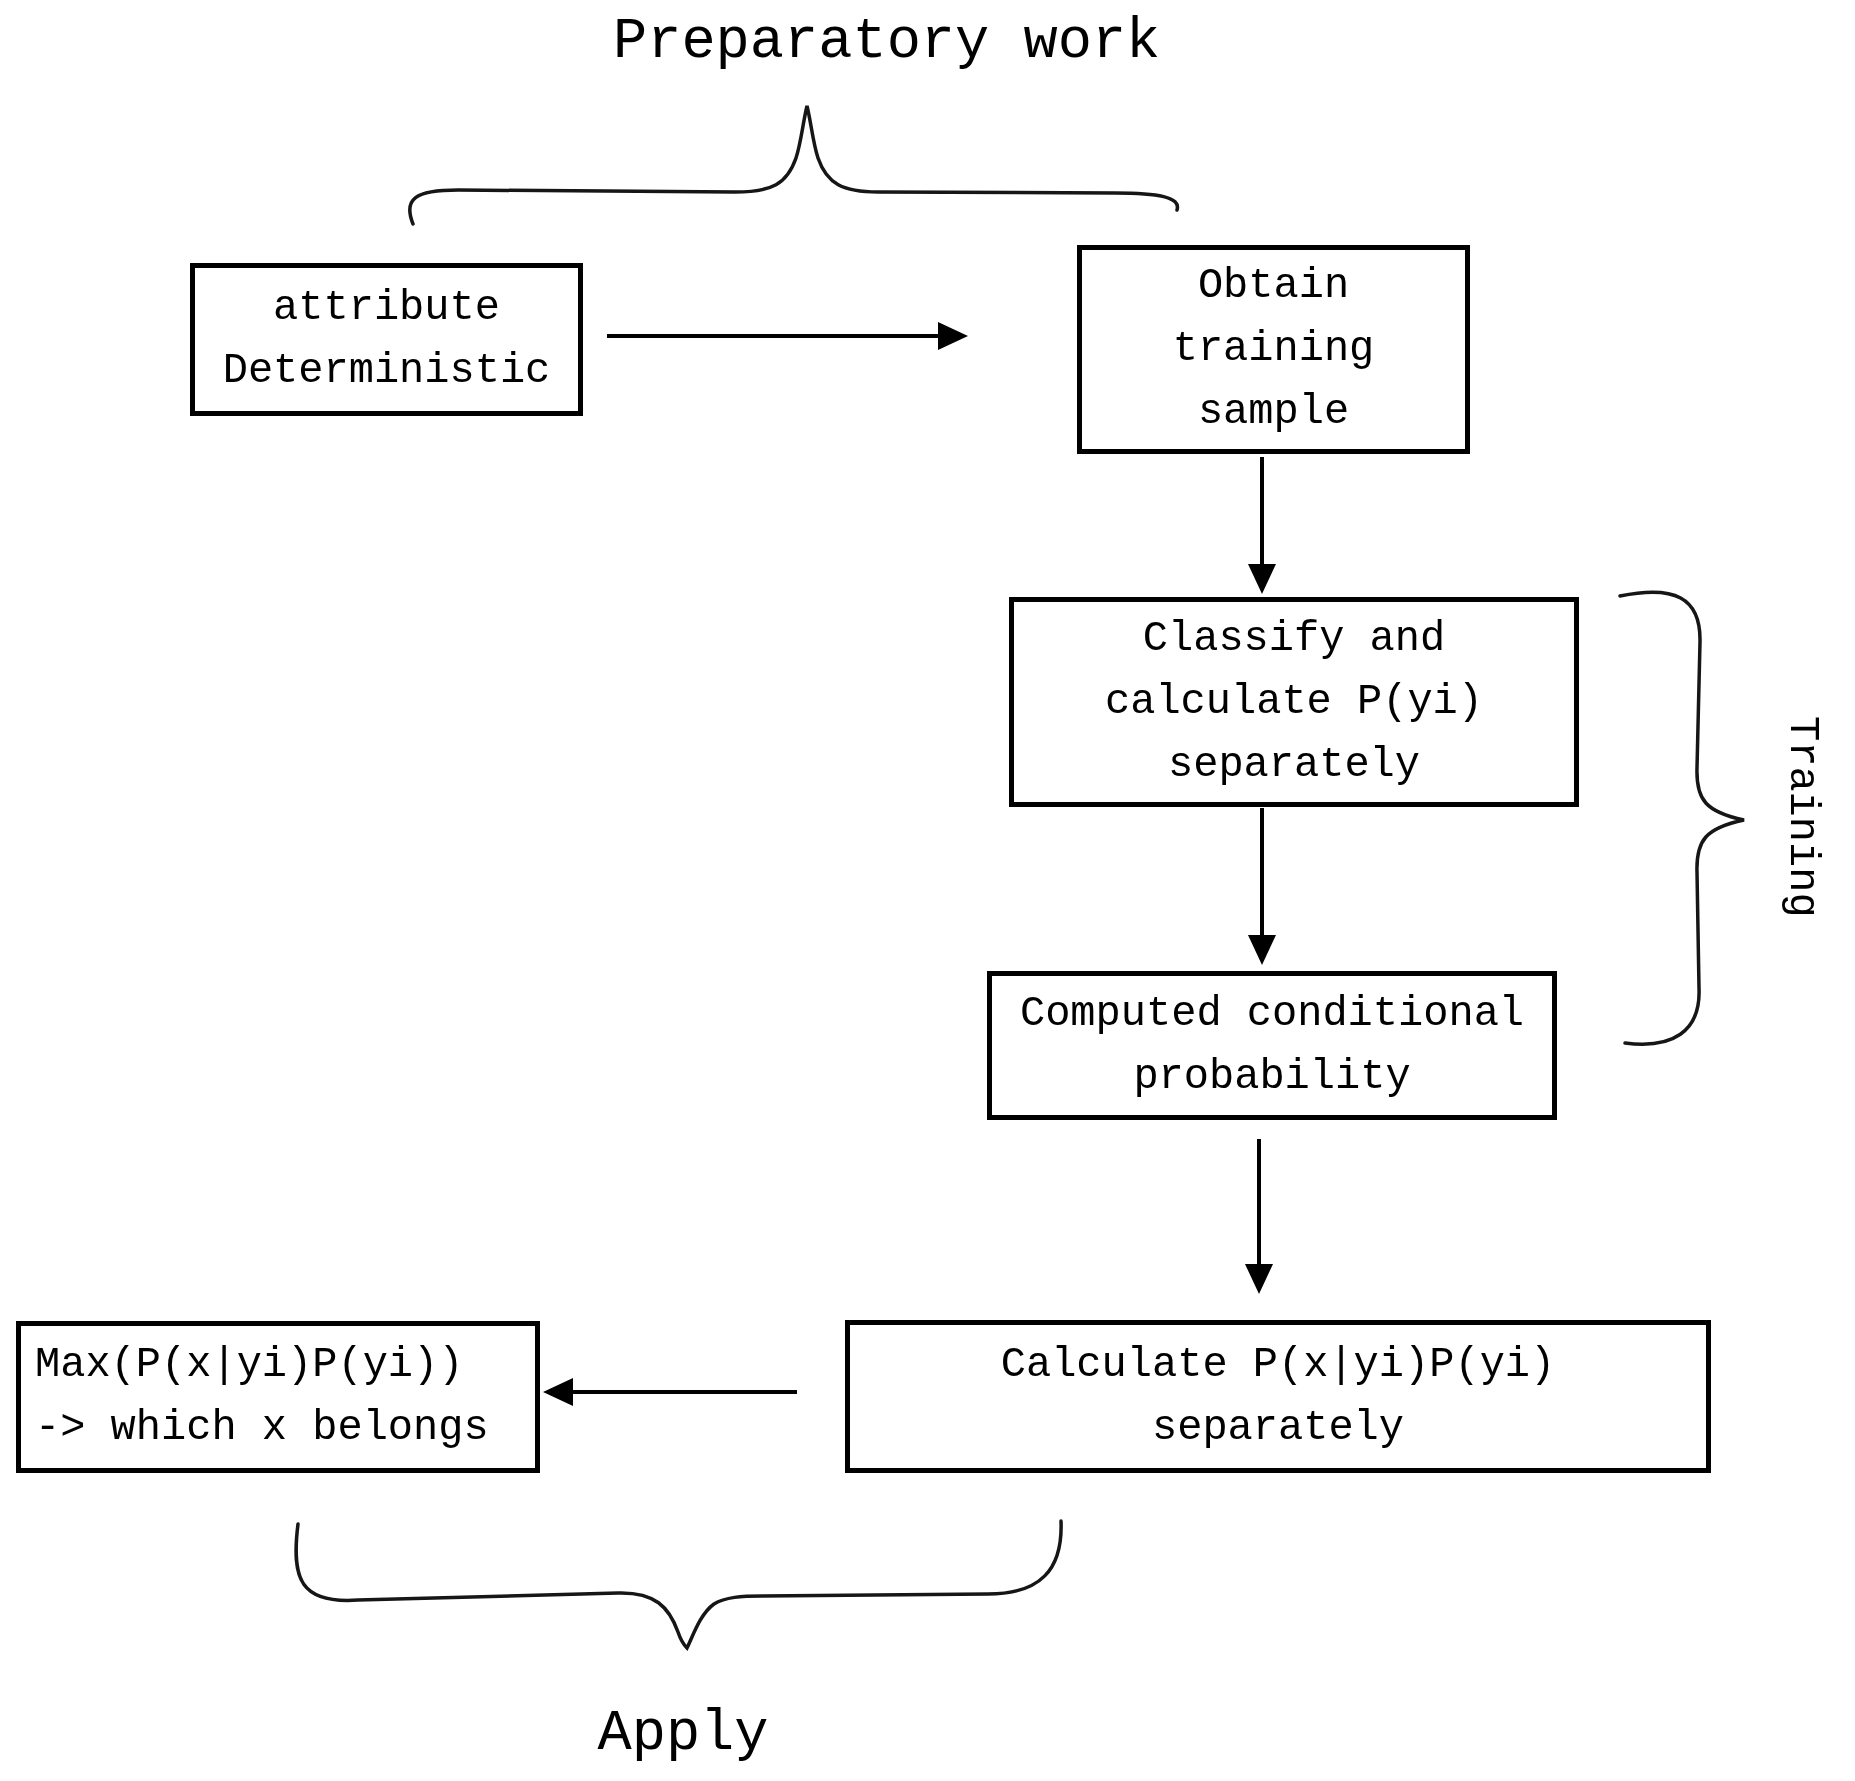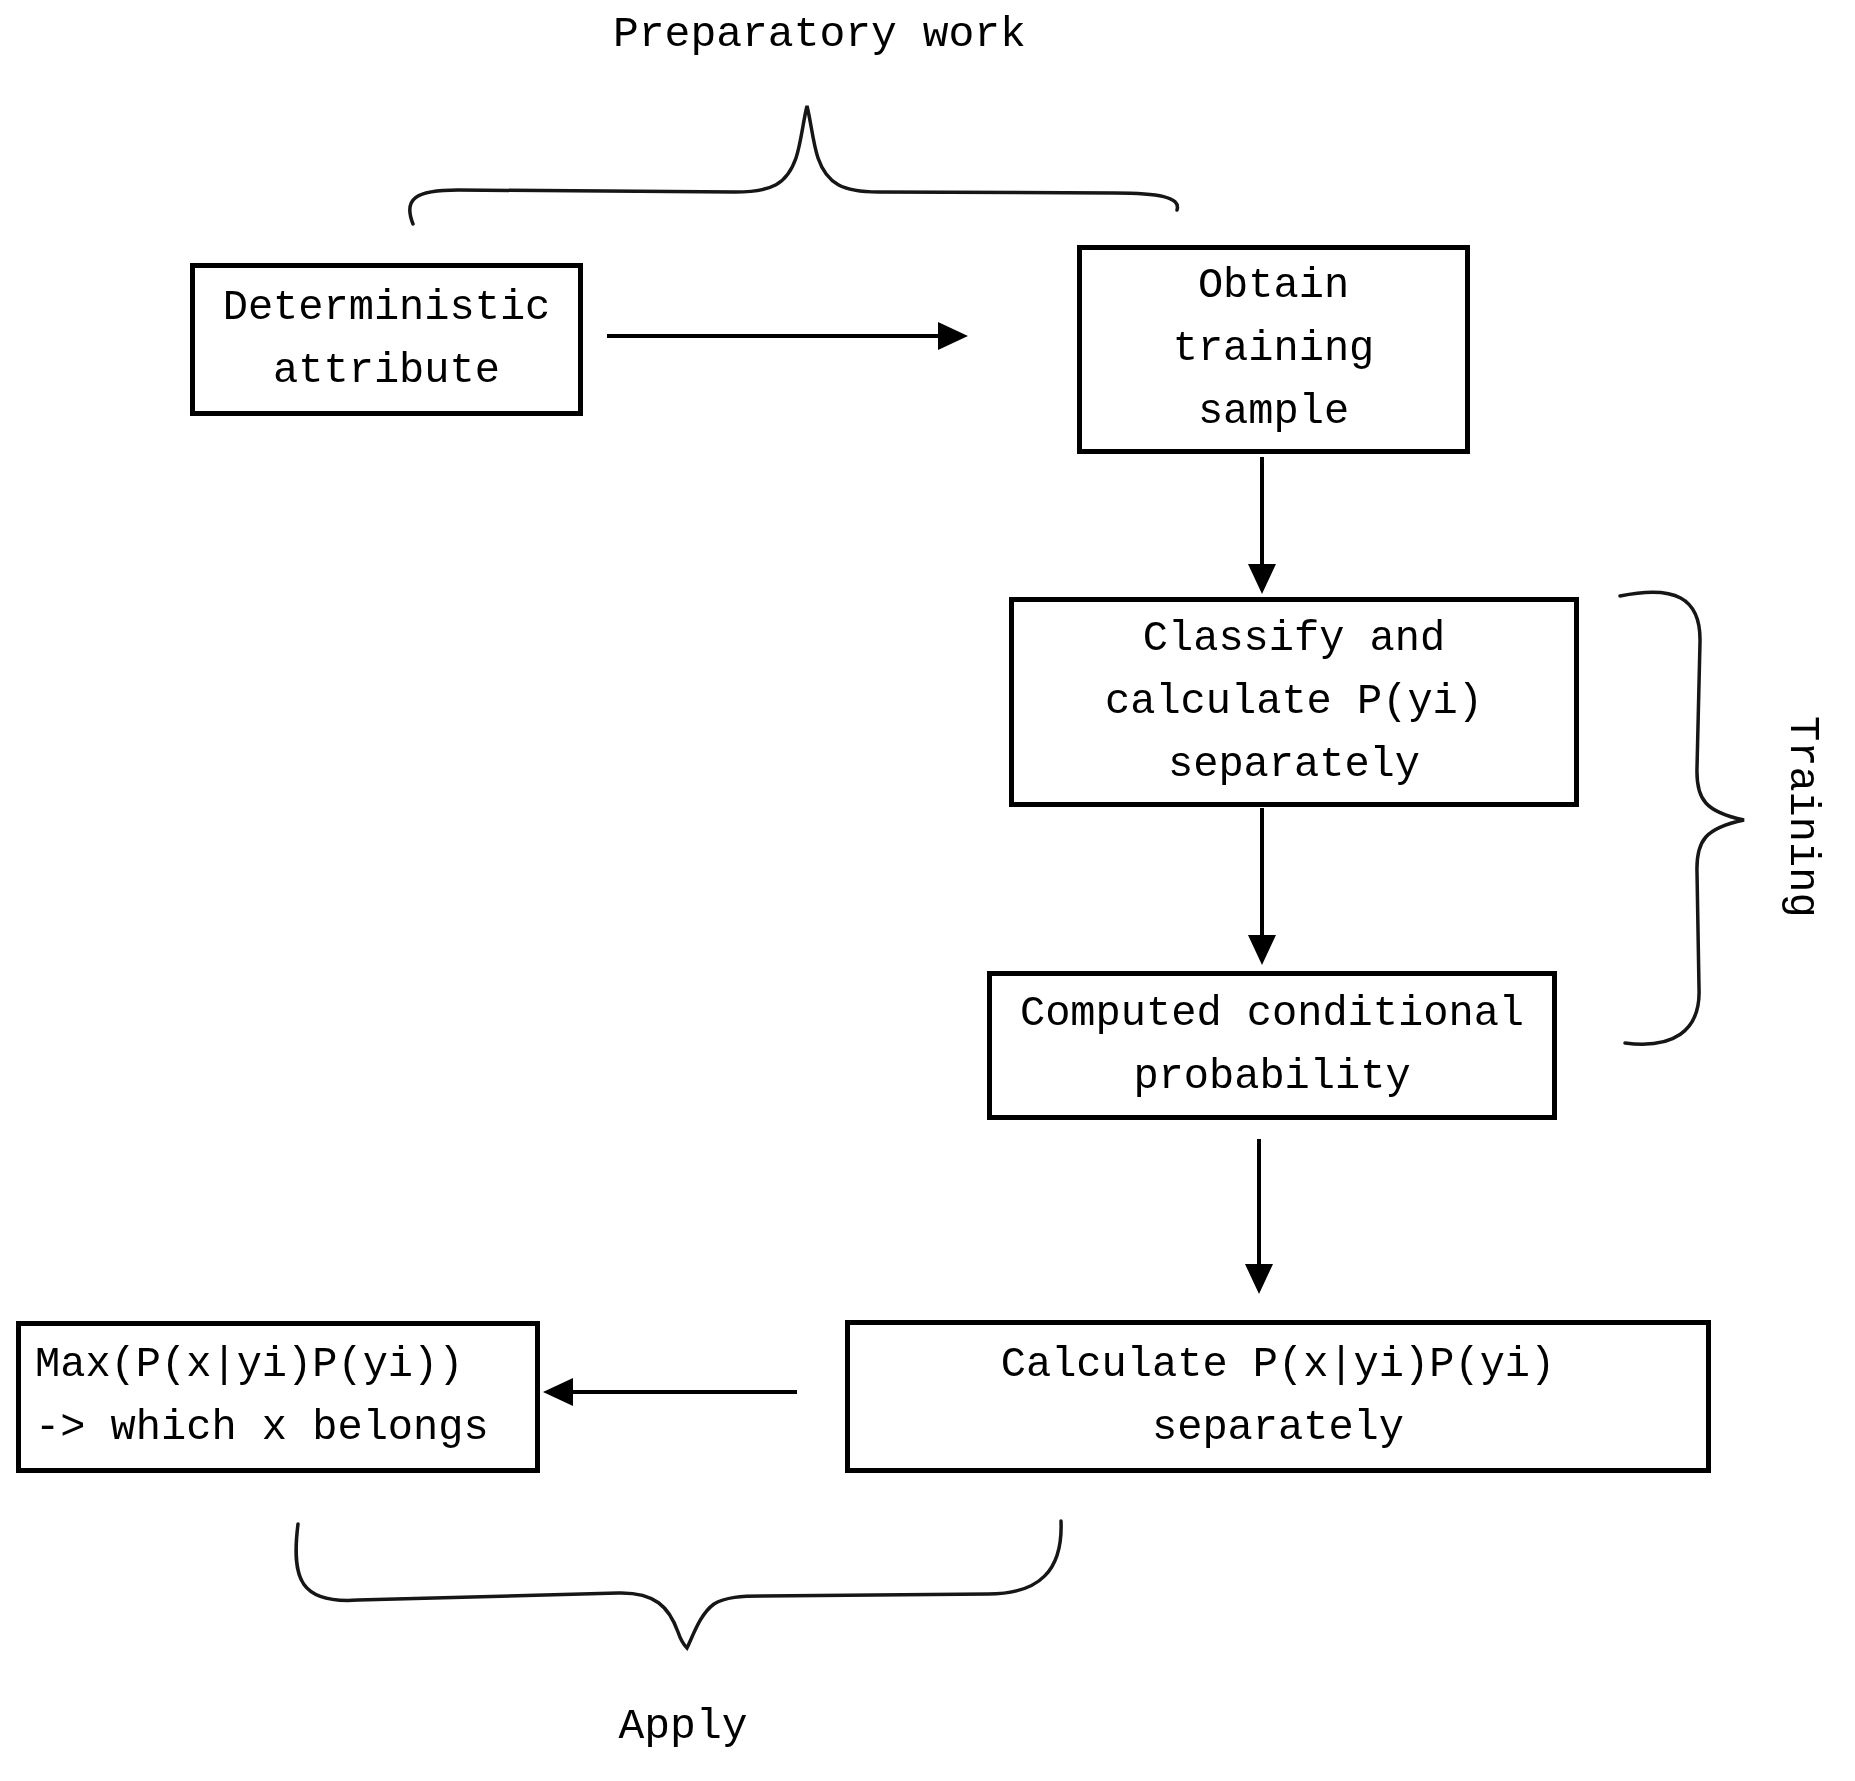--- a/index.html
+++ b/index.html
@@ -36,21 +36,21 @@
     line-height: 63px;
     white-space: nowrap;
   }
   .fbox.left-align {
     align-items: flex-start;
     text-align: center;
     padding-left: 14px;
   }
   .flabel {
     position: absolute;
-    font-size: 43px;
+    font-size: 57px;
     white-space: nowrap;
   }
   .flabel.centered {
     text-align: center;
   }
   #training-label {
     writing-mode: vertical-rl;
     text-orientation: sideways;
     font-size: 42px;
   }
@@ -102,22 +102,22 @@
     <line x1="797" y1="1392" x2="571" y2="1392" stroke="#000000" stroke-width="4" marker-end="url(#ah)"></line>
   </svg>
 
   <div class="flabel centered" id="prep-label" style="left: 613px; top: 10px; width: 400px;">Preparatory work</div>
 
   <div class="flabel" id="training-label" style="left: 1778px; top: 716px;">Training</div>
 
   <div class="flabel centered" style="left: 483px; top: 1702px; width: 400px;">Apply</div>
 
   <div class="fbox" style="left: 190px; top: 263px; width: 383px; height: 143px;">
+    <div>attribute</div>
     <div>Deterministic</div>
-    <div>attribute</div>
   </div>
 
   <div class="fbox" style="left: 1077px; top: 245px; width: 383px; height: 199px;">
     <div>Obtain</div>
     <div>training</div>
     <div>sample</div>
   </div>
 
   <div class="fbox" style="left: 1009px; top: 597px; width: 560px; height: 200px;">
     <div>Classify and</div>

